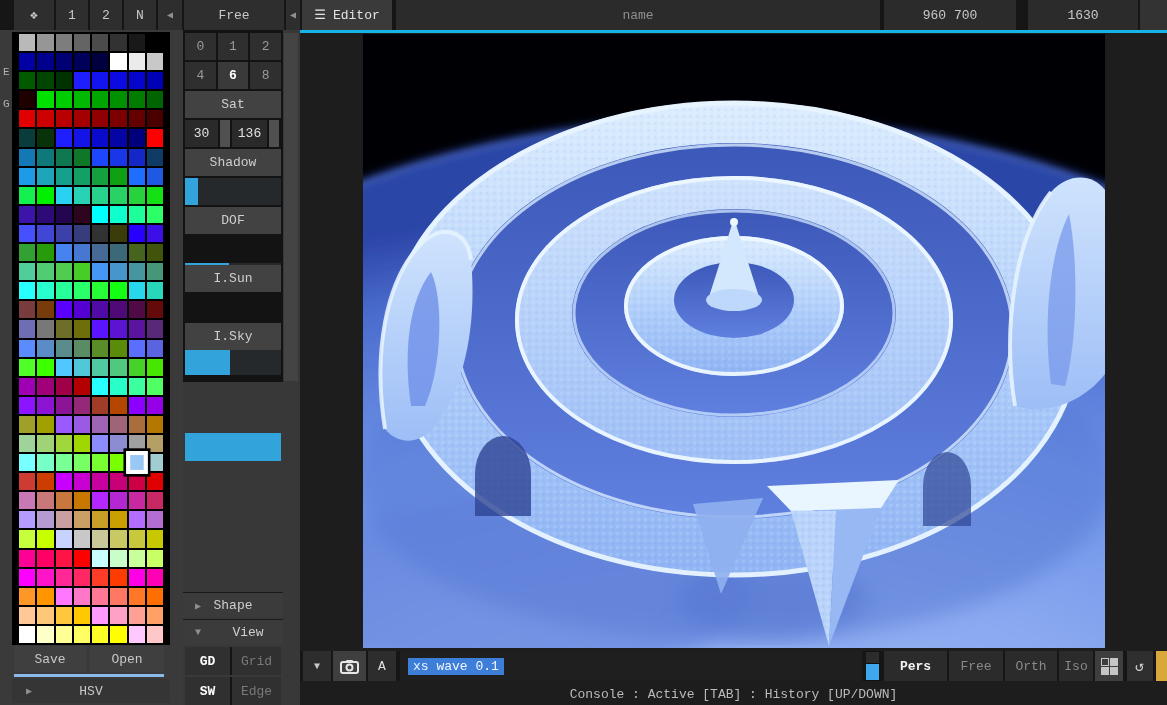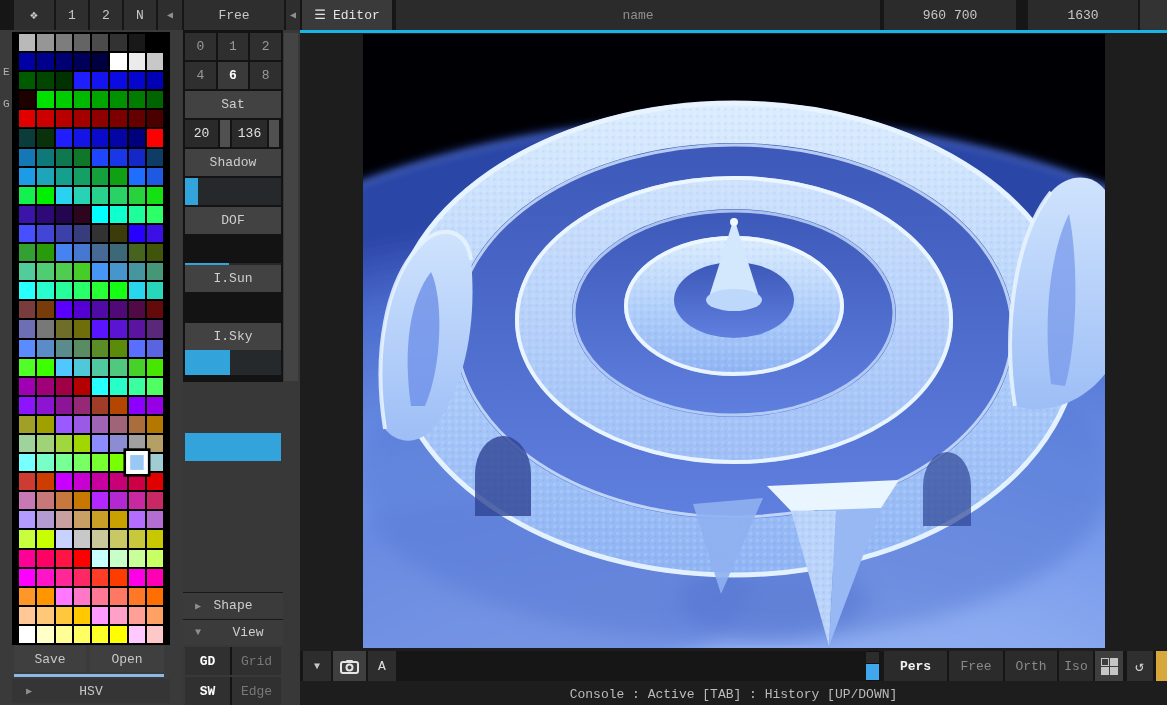--- a/index.html
+++ b/index.html
@@ -395,21 +395,21 @@
       <div class="tp-cell">4</div>
         <div class="tp-gap"></div>
       <div class="tp-cell on">6</div>
         <div class="tp-gap"></div>
       <div class="tp-cell">8</div>
     </div>
     <div class="tp-row" style="top:61px;">
       <div class="tp-head">Sat</div>
     </div>
     <div class="tp-row" style="top:90px;">
-      <div class="tp-cell val" style="flex:0 0 33px;">20</div>
+      <div class="tp-cell val" style="flex:0 0 33px;">30</div>
         <div class="tp-gap"></div>
       <div class="grip"></div>
         <div class="tp-gap"></div>
       <div class="tp-cell val" style="flex:0 0 35px;">136</div>
         <div class="tp-gap"></div>
       <div class="grip"></div>
     </div>
 
     <div class="tp-row" style="top:119px;">
       <div class="tp-head">Shadow</div>
@@ -558,20 +558,23 @@
     <div id="console-bar">
       <div class="cb-btn" style="left:3px;width:28px;font-size:10px;color:#c8c8c8;">▼</div>
       <div class="cb-btn" style="left:33px;width:33px;background:#3f3f3f;">
         <svg width="19" height="15" viewBox="0 0 19 15">
           <rect x="1" y="3" width="17" height="11" rx="2" fill="none" stroke="#e6e6e6" stroke-width="2"></rect>
           <rect x="6" y="1" width="7" height="3" rx="1" fill="#e6e6e6"></rect>
           <circle cx="9.5" cy="8.5" r="3" fill="none" stroke="#e6e6e6" stroke-width="2"></circle>
         </svg>
       </div>
       <div class="cb-btn" style="left:68px;width:28px;">A</div>
+      <div id="console-input">
+        <span class="seltext" style="background: rgb(61, 126, 216);">xs wave 0.1</span>
+      </div>
       <div id="cur-color-cell">
         <div id="cur-color-top"></div>
         <div id="cur-color-swatch" style="background: rgb(63, 168, 236);"></div>
       </div>
       <div class="cam-mode active" style="left:584px;width:63px;">Pers</div>
       <div class="cam-mode" style="left:649px;width:54px;">Free</div>
       <div class="cam-mode" style="left:705px;width:52px;">Orth</div>
       <div class="cam-mode" style="left:759px;width:34px;">Iso</div>
       <div id="quad-btn">
         <span class="quad">

